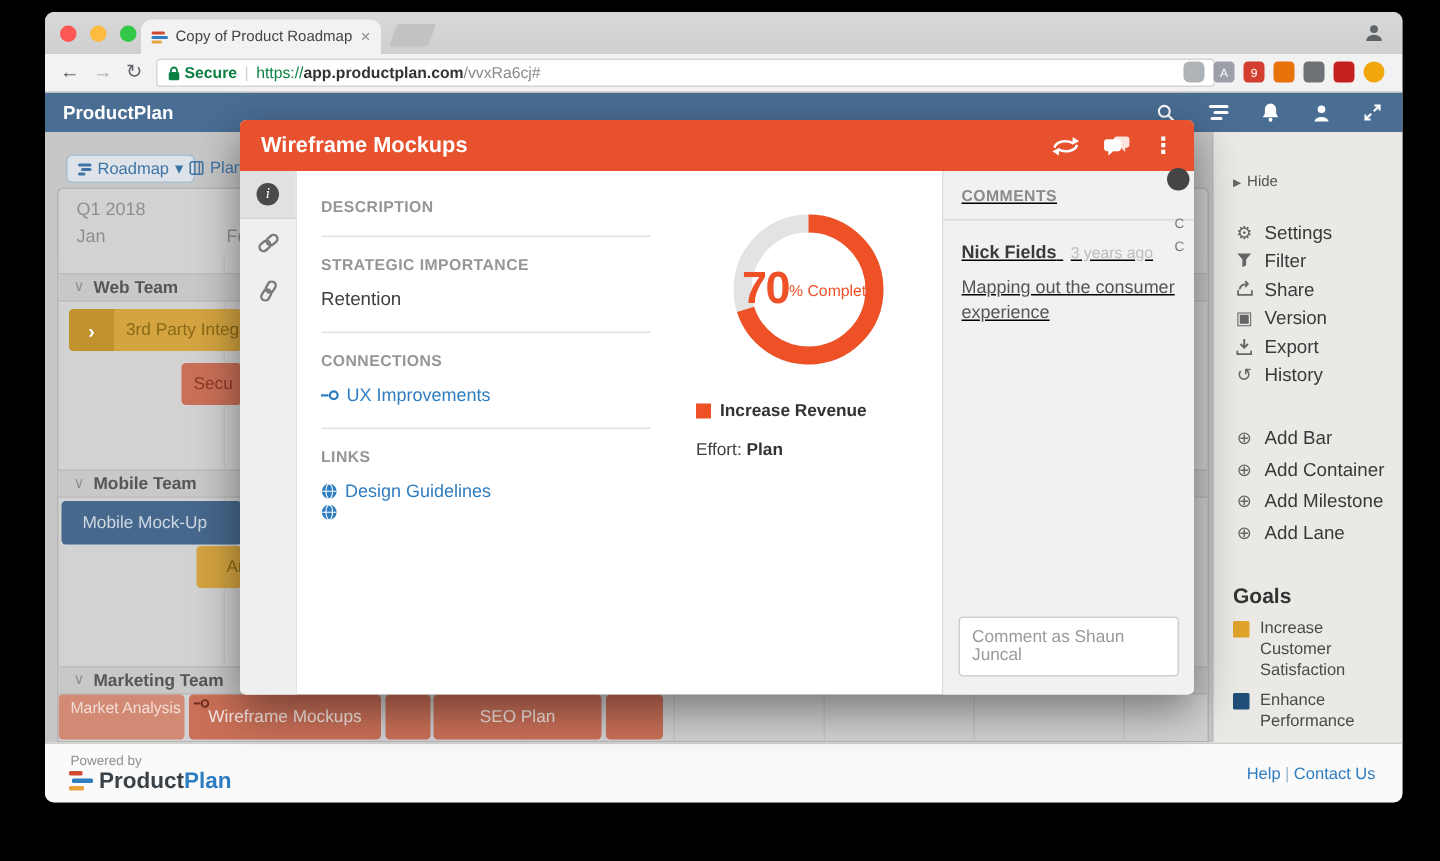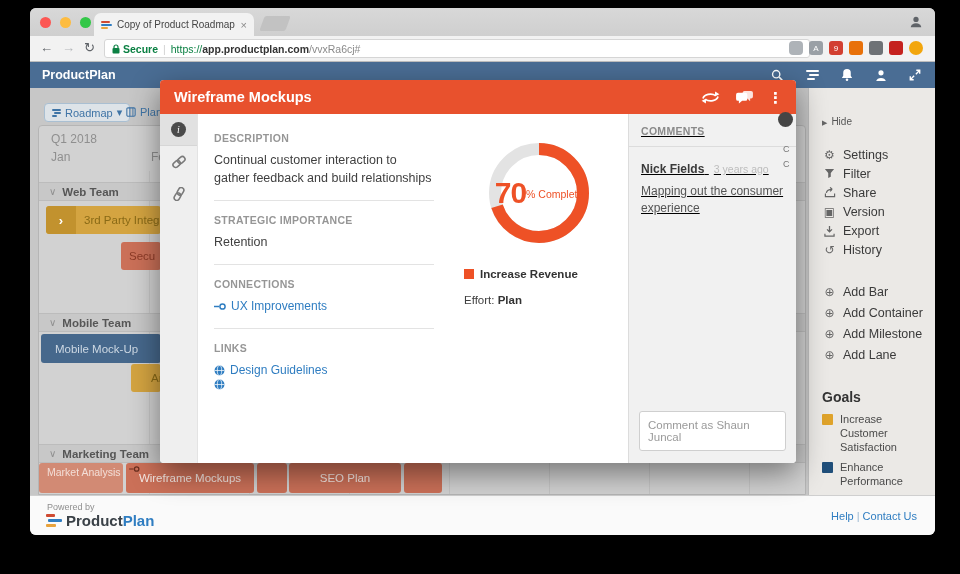--- a/index.html
+++ b/index.html
@@ -415,21 +415,20 @@
               <g transform="rotate(-60 9 8)" stroke="#7a7a7a" stroke-width="1.8" fill="none">
                 <rect x="1" y="5" width="9" height="6" rx="3"></rect>
                 <rect x="8" y="5" width="9" height="6" rx="3"></rect>
               </g>
             </svg>
         </div>
       </div>
 
       <div class="m-left">
         <div class="sec-h">DESCRIPTION</div>
-        <div class="sec-t">Continual customer interaction to gather feedback and build relationships</div>
         <hr>
         <div class="sec-h">STRATEGIC IMPORTANCE</div>
         <div class="sec-t">Retention</div>
         <hr>
         <div class="sec-h">CONNECTIONS</div>
         <div class="mlink">
           <svg width="12" height="9" viewBox="0 0 12 9">
               <line x1="0" y1="4.5" x2="5" y2="4.5" stroke="#2f7dc1" stroke-width="1.5"></line>
               <circle cx="8.5" cy="4.5" r="2.6" stroke="#2f7dc1" stroke-width="1.5" fill="none"></circle>
             </svg>

